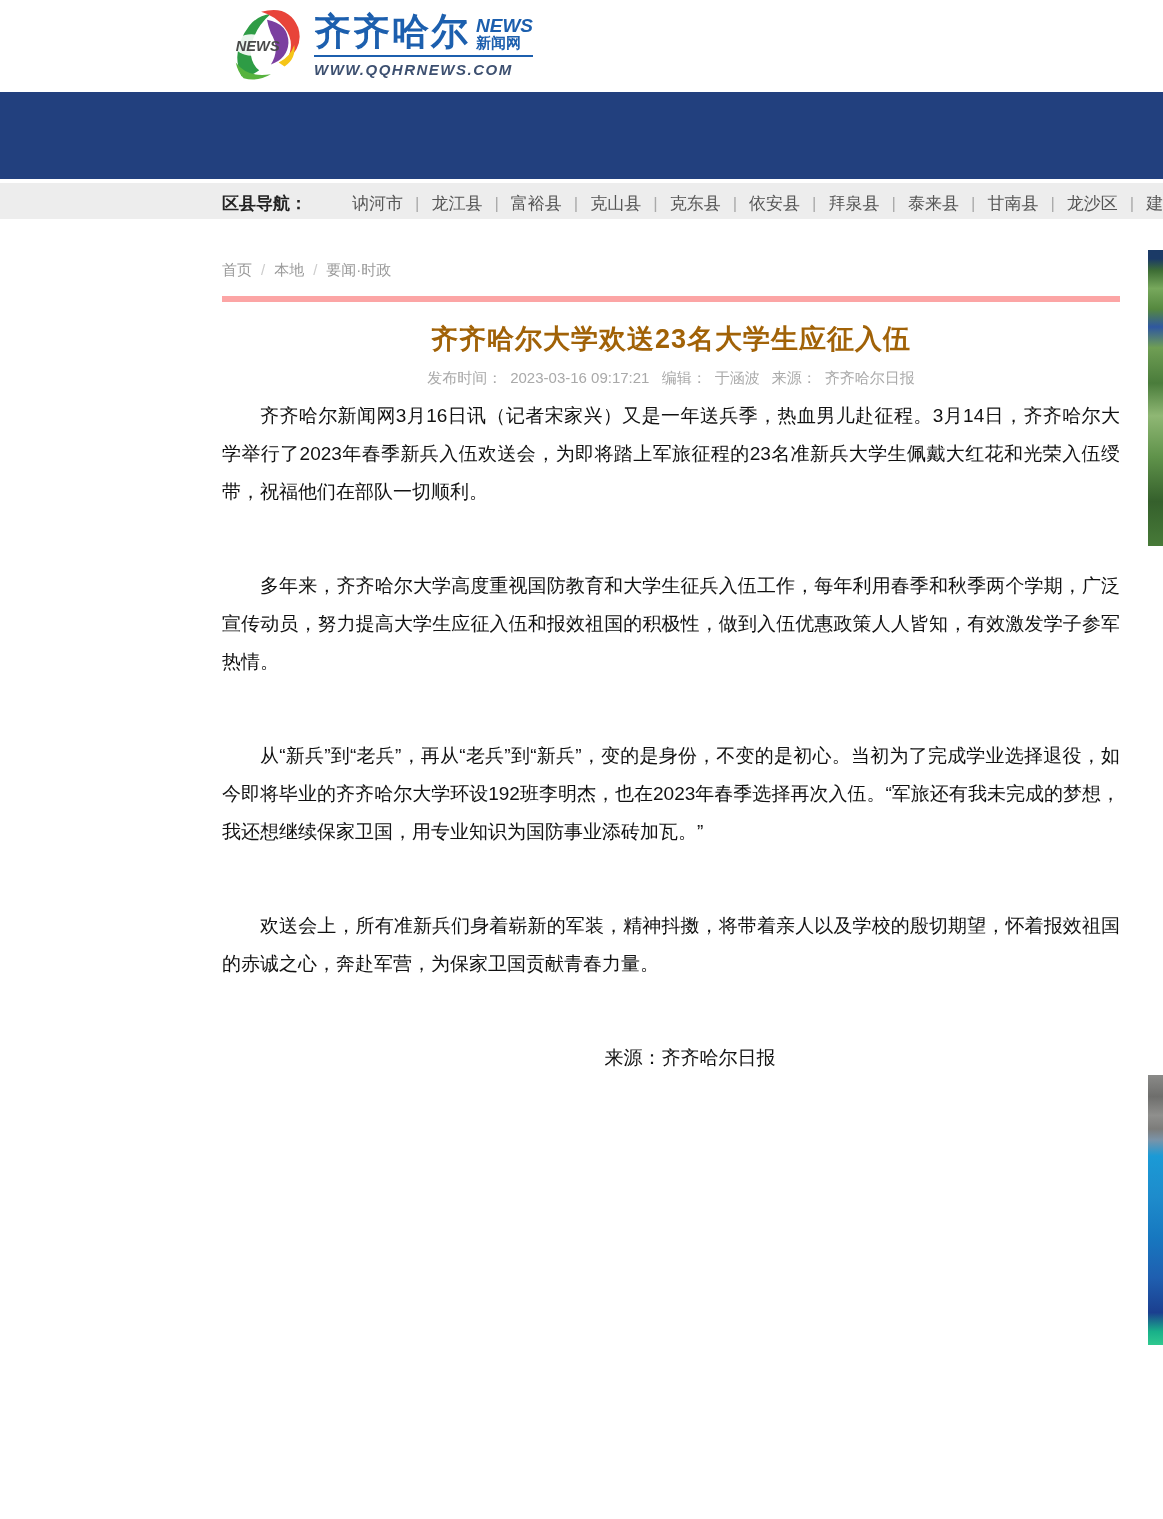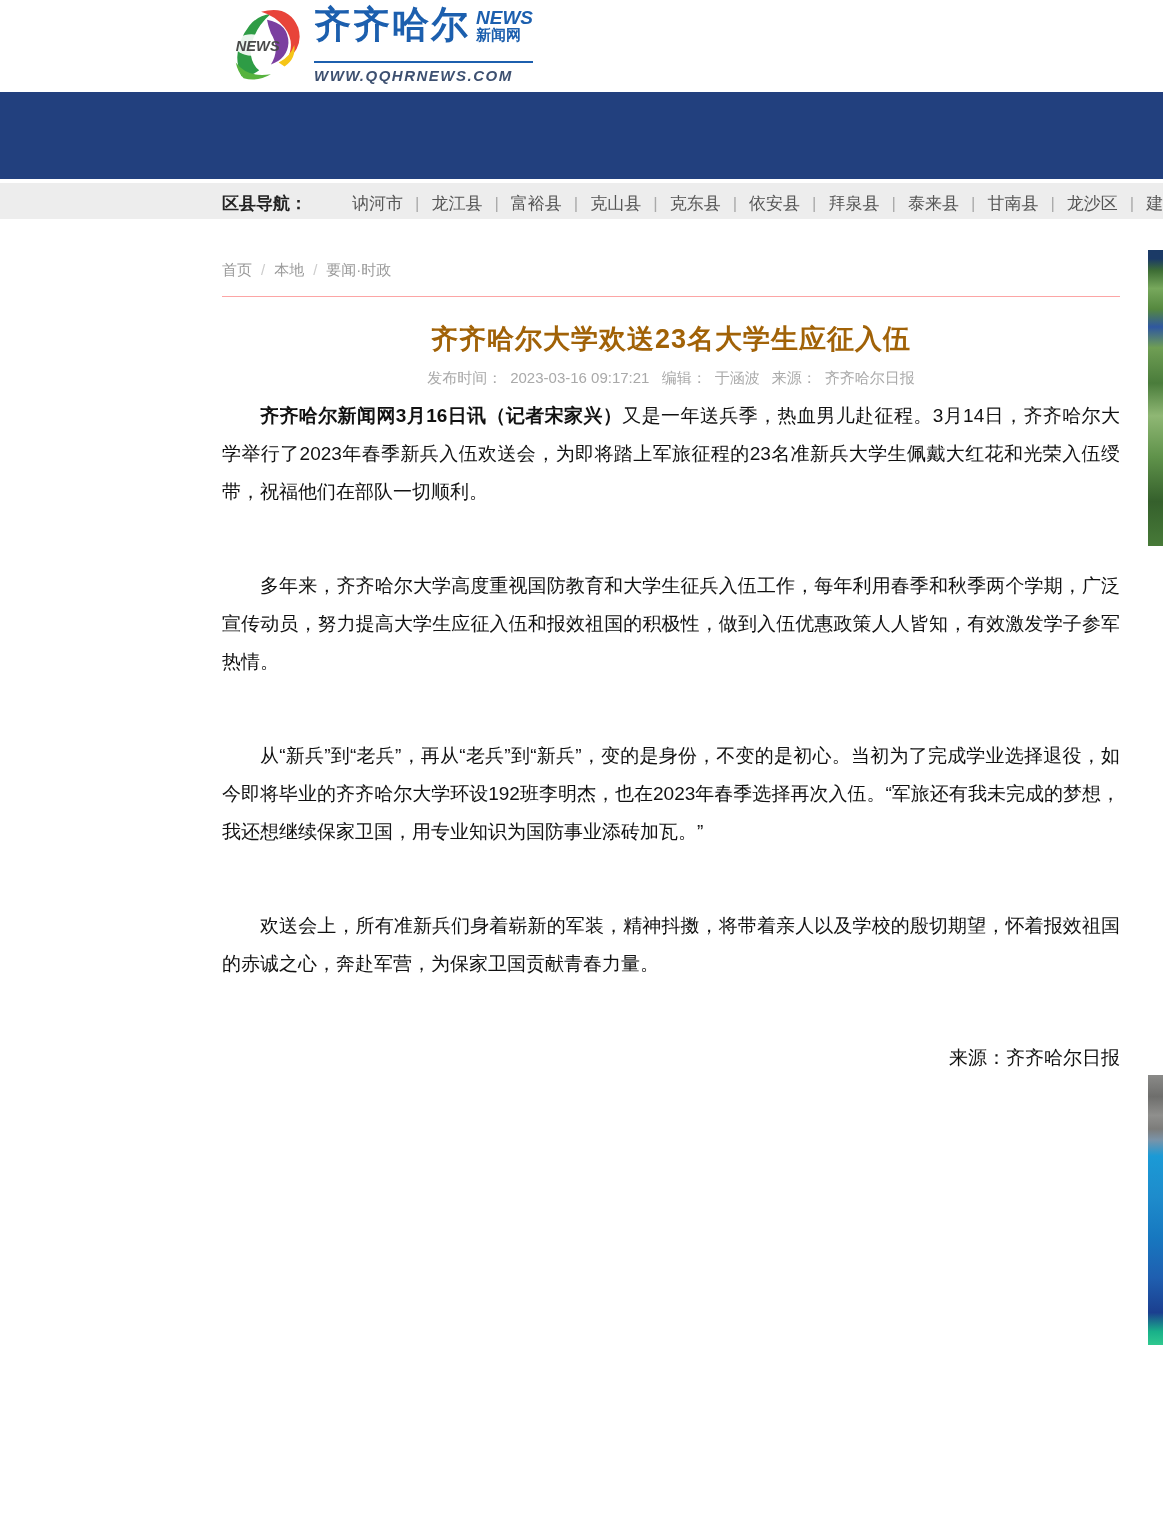--- a/index.html
+++ b/index.html
@@ -5,21 +5,21 @@
   * { margin:0; padding:0; box-sizing:border-box; }
   html,body { background:#fff; }
   body { font-family:"Liberation Sans","DejaVu Sans",sans-serif; }
   .page { position:relative; width:1163px; height:1519px; background:#fff; overflow:hidden; }
 
   
   .header { position:absolute; top:0; left:0; width:100%; height:92px; background:#fff; }
   .logo { position:absolute; left:228px; top:6px; display:flex; align-items:center; }
   .logo-icon { width:78px; height:78px; }
   .logo-textblock { margin-left:8px; }
-  .logo-row1 { display:flex; align-items:center; border-bottom:2px solid #1c5fae; padding-bottom:18px; }
+  .logo-row1 { display:flex; align-items:flex-end; border-bottom:2px solid #1c5fae; padding-bottom:5px; }
   .site-name { font-size:37px; font-weight:bold; color:#1c5fae; letter-spacing:2px; line-height:1; }
   .suffix { display:flex; flex-direction:column; margin-left:6px; line-height:1; }
   .suffix-en { font-size:19px; font-weight:bold; font-style:italic; color:#1c5fae; }
   .suffix-cn { font-size:15px; font-weight:bold; color:#1c5fae; margin-top:0; }
   .site-url { font-size:15px; font-weight:bold; color:#3d5070; letter-spacing:1.5px; margin-top:4px; font-style:italic; }
 
   
   .nav { position:absolute; top:92px; left:0; width:100%; height:87px; background:#22407e; color:#dde5f2; font-size:17px; overflow:hidden; }
   .nav-group { position:absolute; top:11px; white-space:pre; }
   .nav-left { left:222px; }
@@ -28,32 +28,32 @@
   .nav-label { display:inline-block; min-width:70px; color:#e6ecf6; }
 
   
   .district { position:absolute; top:183px; left:0; width:100%; height:36px; background:#ededed; font-size:17px; line-height:42px; white-space:nowrap; overflow:hidden; }
   .district-label { position:absolute; left:222px; font-weight:bold; color:#222; }
   .district-items { position:absolute; left:340px; white-space:nowrap; }
   .district-item { color:#555; margin:0 12px; cursor:pointer; }
   .district-sep { color:#aaa; }
 
   
-  .crumbs { position:absolute; top:261px; left:222px; width:898px; font-size:15px; color:#999; padding-bottom:16px; border-bottom:1px solid #fca5a5; }
+  .crumbs { position:absolute; top:261px; left:222px; width:898px; font-size:15px; color:#999; padding-bottom:16px; border-bottom:6px solid #fca5a5; }
   .crumb { color:#999; cursor:pointer; }
   .crumb-sep { color:#ccc; margin:0 9px; }
 
   .title { position:absolute; top:321px; left:222px; width:898px; text-align:center; font-size:27px; font-weight:bold; color:#a16207; letter-spacing:1px; }
   .meta { position:absolute; top:369px; left:222px; width:898px; text-align:center; font-size:15px; color:#a9a9a9; }
   .meta span { margin:0 4px; }
 
   .article { position:absolute; top:397px; left:222px; width:898px; font-size:19px; color:#111; line-height:38px; }
   .article p { margin:0 0 56px 0; text-indent:2em; text-align:justify; }
-  .article p.source-line { text-align:right; margin-bottom:0; }
-  .lead-bold { font-weight:bold; }
+  .article p.source-line { text-align:center; margin-bottom:0; }
+  .lead-bold { font-weight:normal; }
 
   
   .sliver { position:absolute; right:0; width:15px; }
   .sliver-top { top:250px; height:296px;
     background:linear-gradient(180deg,#1b3a66 0%,#1b3a66 3%,#3e6e35 7%,#77a85c 13%,#55883f 20%,#2f57a0 26%,#6f9e54 33%,#4a7c3b 45%,#8fb774 56%,#5f924a 70%,#35602c 85%,#477a38 100%); }
   .sliver-bottom { top:1075px; height:270px;
     background:linear-gradient(180deg,#8a8a88 0%,#6e6e6c 8%,#8f8f8d 15%,#7c7c7a 20%,#7a93a8 24%,#1b9ad6 30%,#1e8ccc 45%,#1778c0 60%,#1f5fb0 75%,#1b3f8f 88%,#19b089 95%,#2fc98f 100%); }
 </style>
 </head>
 <body>

